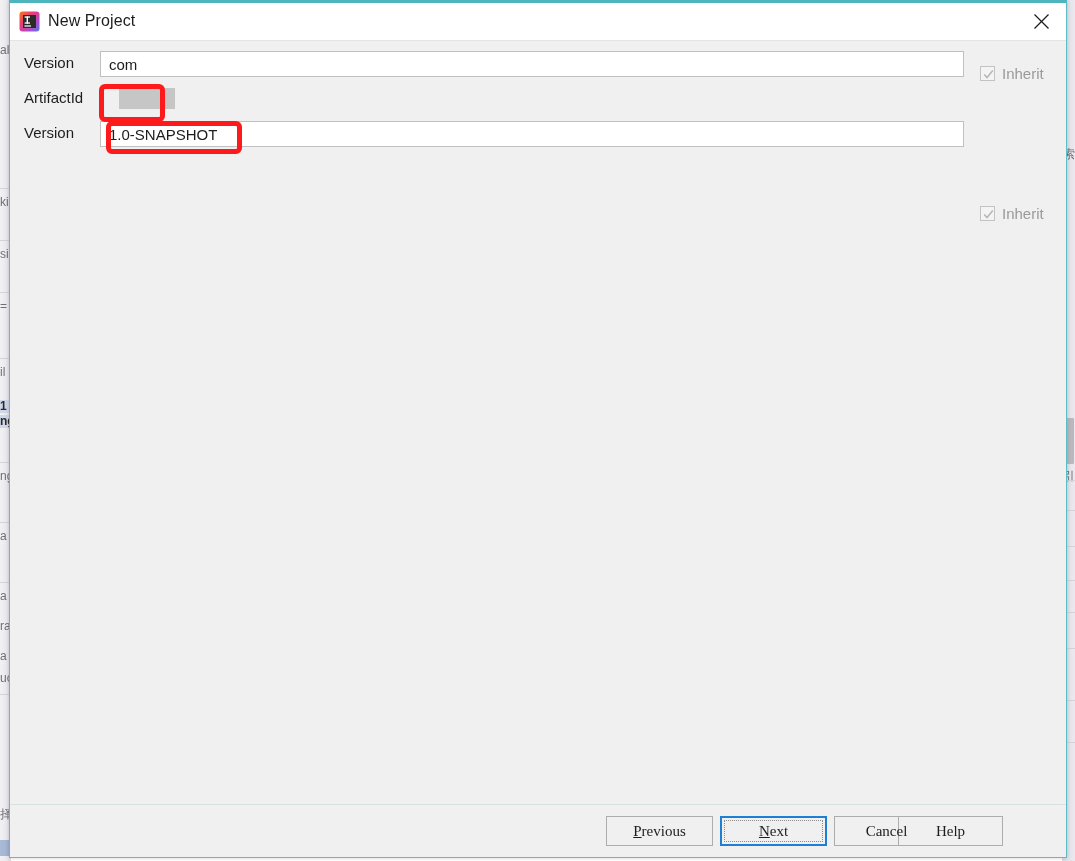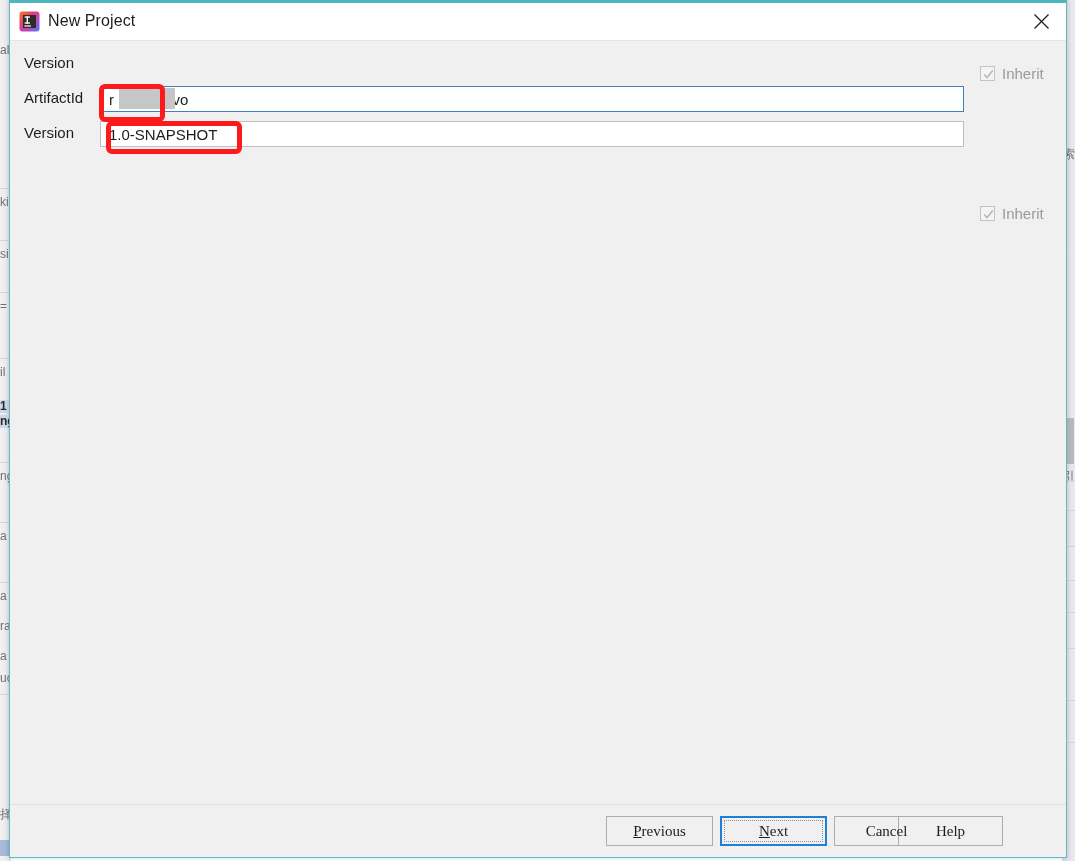--- a/index.html
+++ b/index.html
@@ -342,33 +342,33 @@
           <line x1="1.5" y1="1.5" x2="15.5" y2="15.5" stroke="#1d1d1d" stroke-width="1.3"></line>
           <line x1="15.5" y1="1.5" x2="1.5" y2="15.5" stroke="#1d1d1d" stroke-width="1.3"></line>
         </svg>
       </div>
     </div>
 
     <div id="form-body">
 
       <div class="form-row row-groupid">
         <label class="field-label">Version</label>
+        <input class="field-input" id="input-groupid" type="text" value="com" style="">
         <div class="inherit-group g1">
           <span class="checkbox-disabled">
             <svg width="13" height="13" viewBox="0 0 13 13" xmlns="http://www.w3.org/2000/svg">
               <polyline points="2.2,6.6 5,9.6 10.8,2.6" fill="none" stroke="#b6b6b6" stroke-width="1.5"></polyline>
             </svg>
           </span>
           <span class="inherit-label">Inherit</span>
         </div>
       </div>
 
       <div class="form-row row-artifact">
         <label class="field-label">ArtifactId</label>
-        <input class="field-input focused" id="input-artifactid" type="text" value="r       vo" style="">
       </div>
 
       <div class="form-row row-version">
         <label class="field-label">Version</label>
         <input class="field-input" id="input-version" type="text" value="1.0-SNAPSHOT" style="">
         <div class="inherit-group g2">
           <span class="checkbox-disabled">
             <svg width="13" height="13" viewBox="0 0 13 13" xmlns="http://www.w3.org/2000/svg">
               <polyline points="2.2,6.6 5,9.6 10.8,2.6" fill="none" stroke="#b6b6b6" stroke-width="1.5"></polyline>
             </svg>

